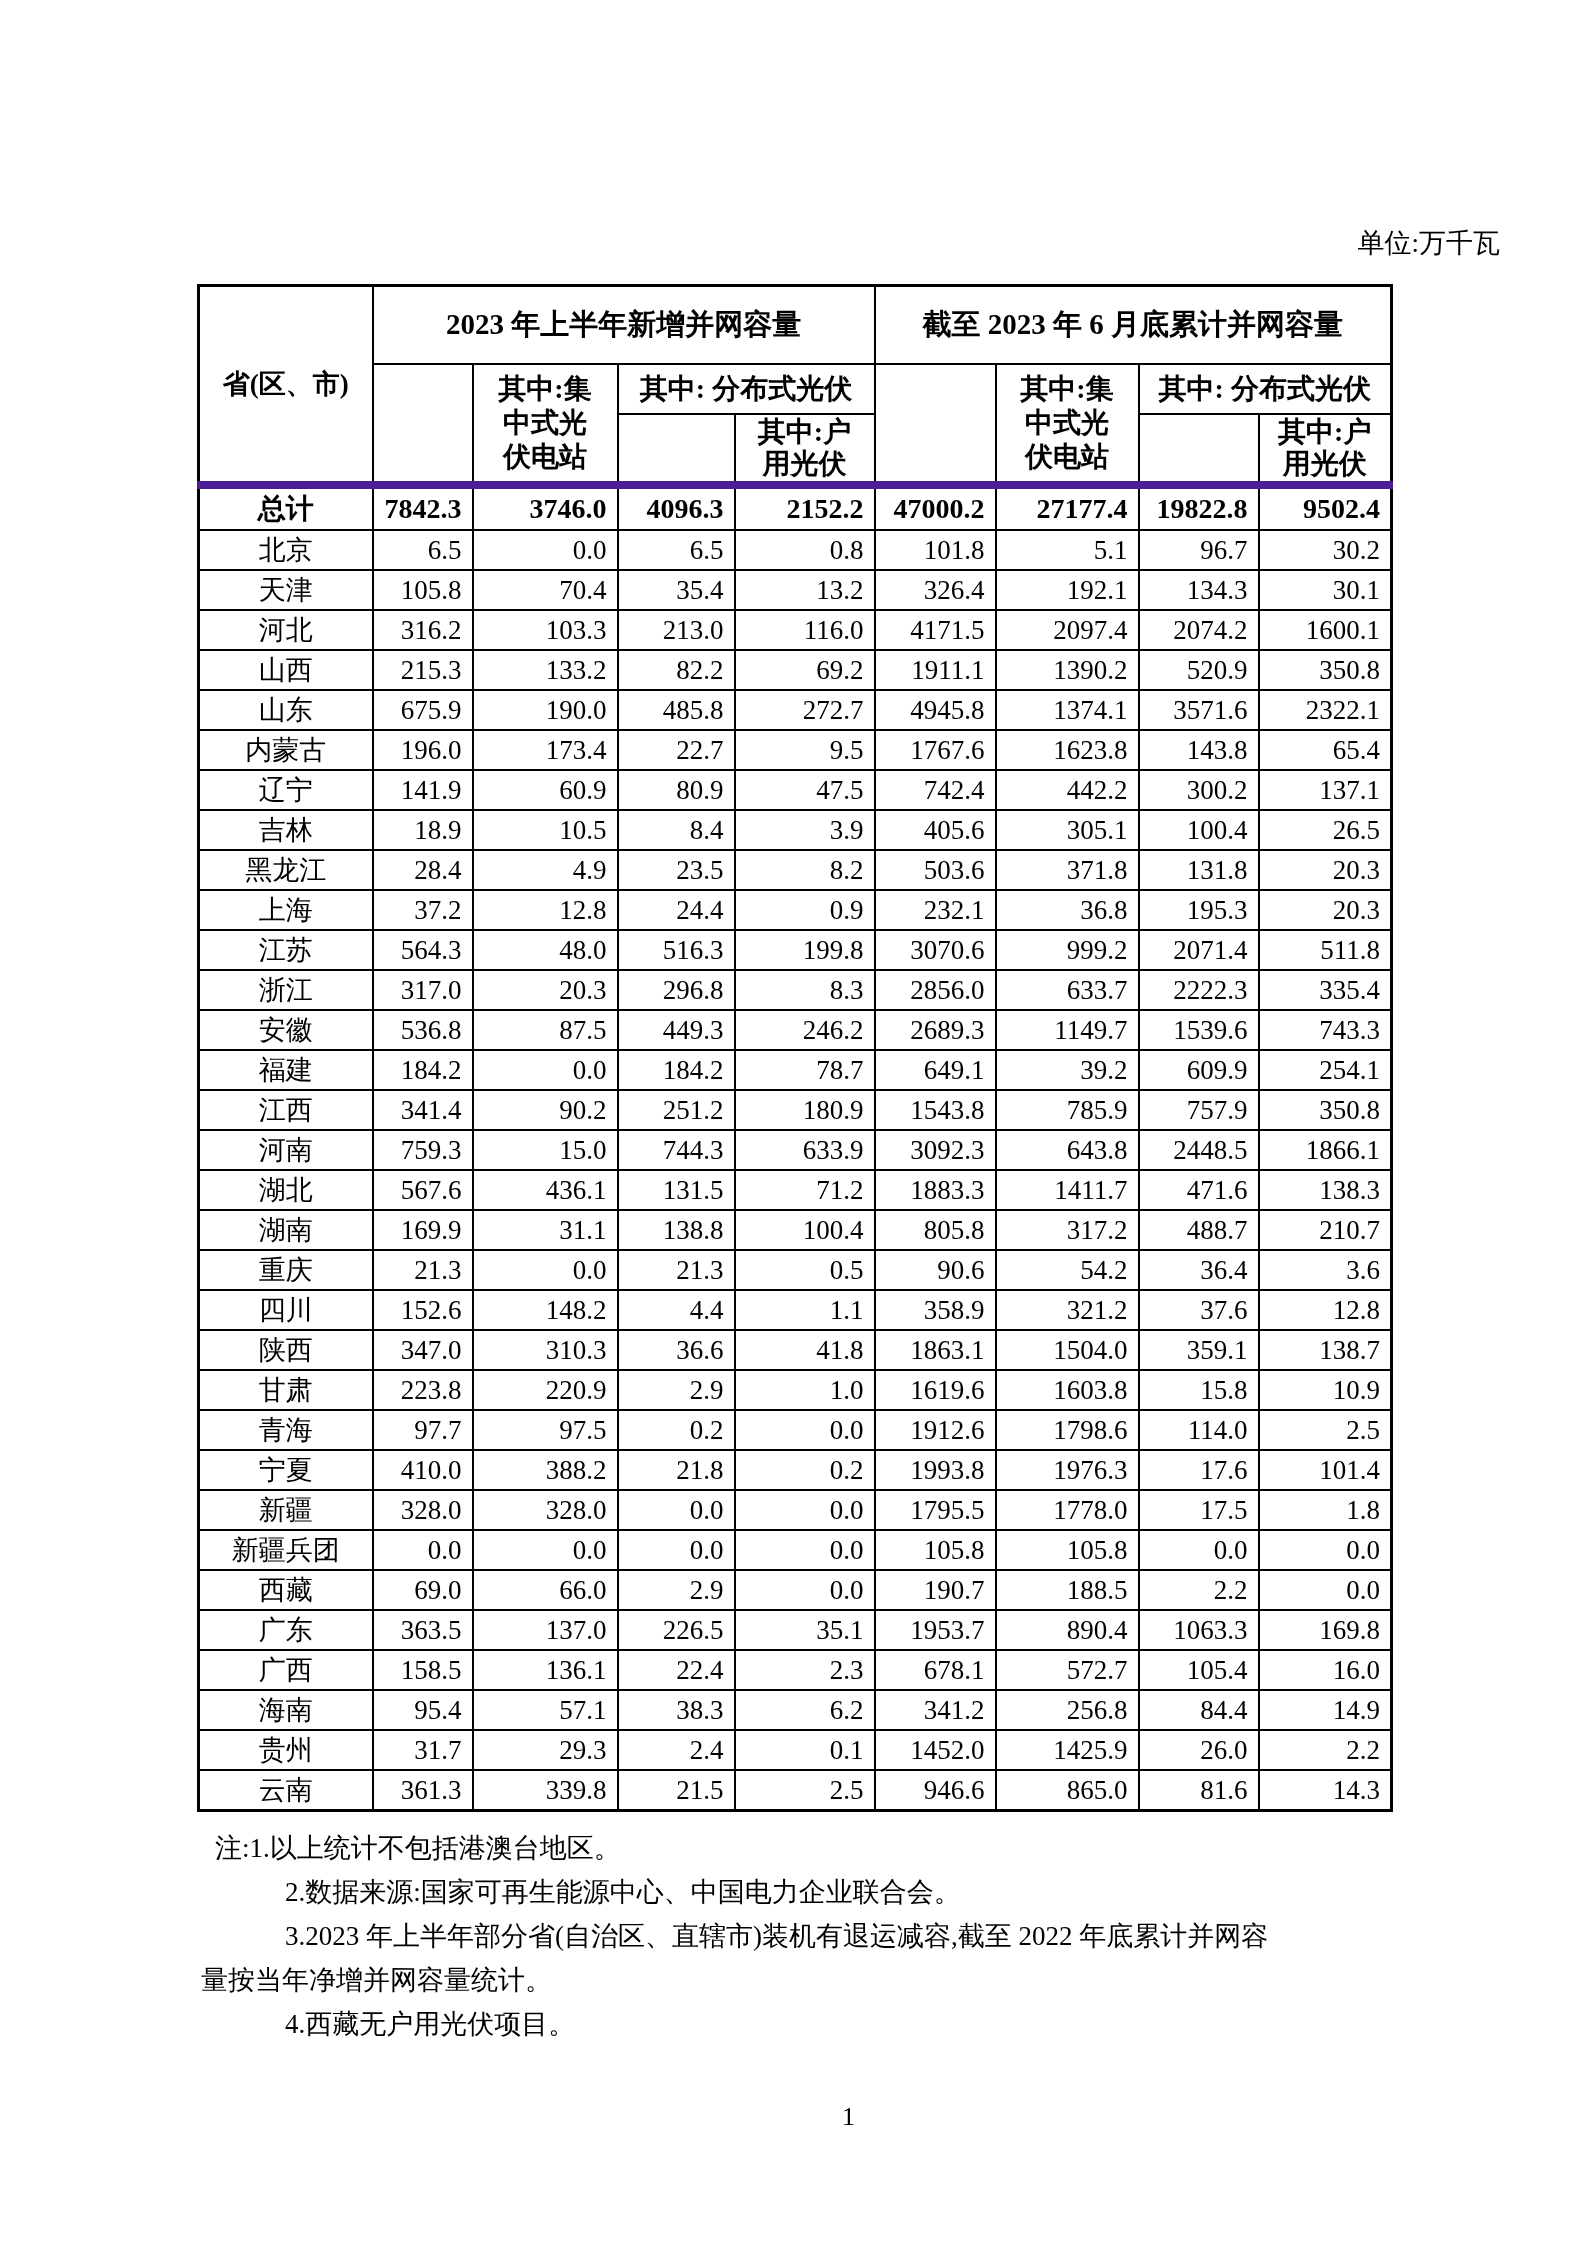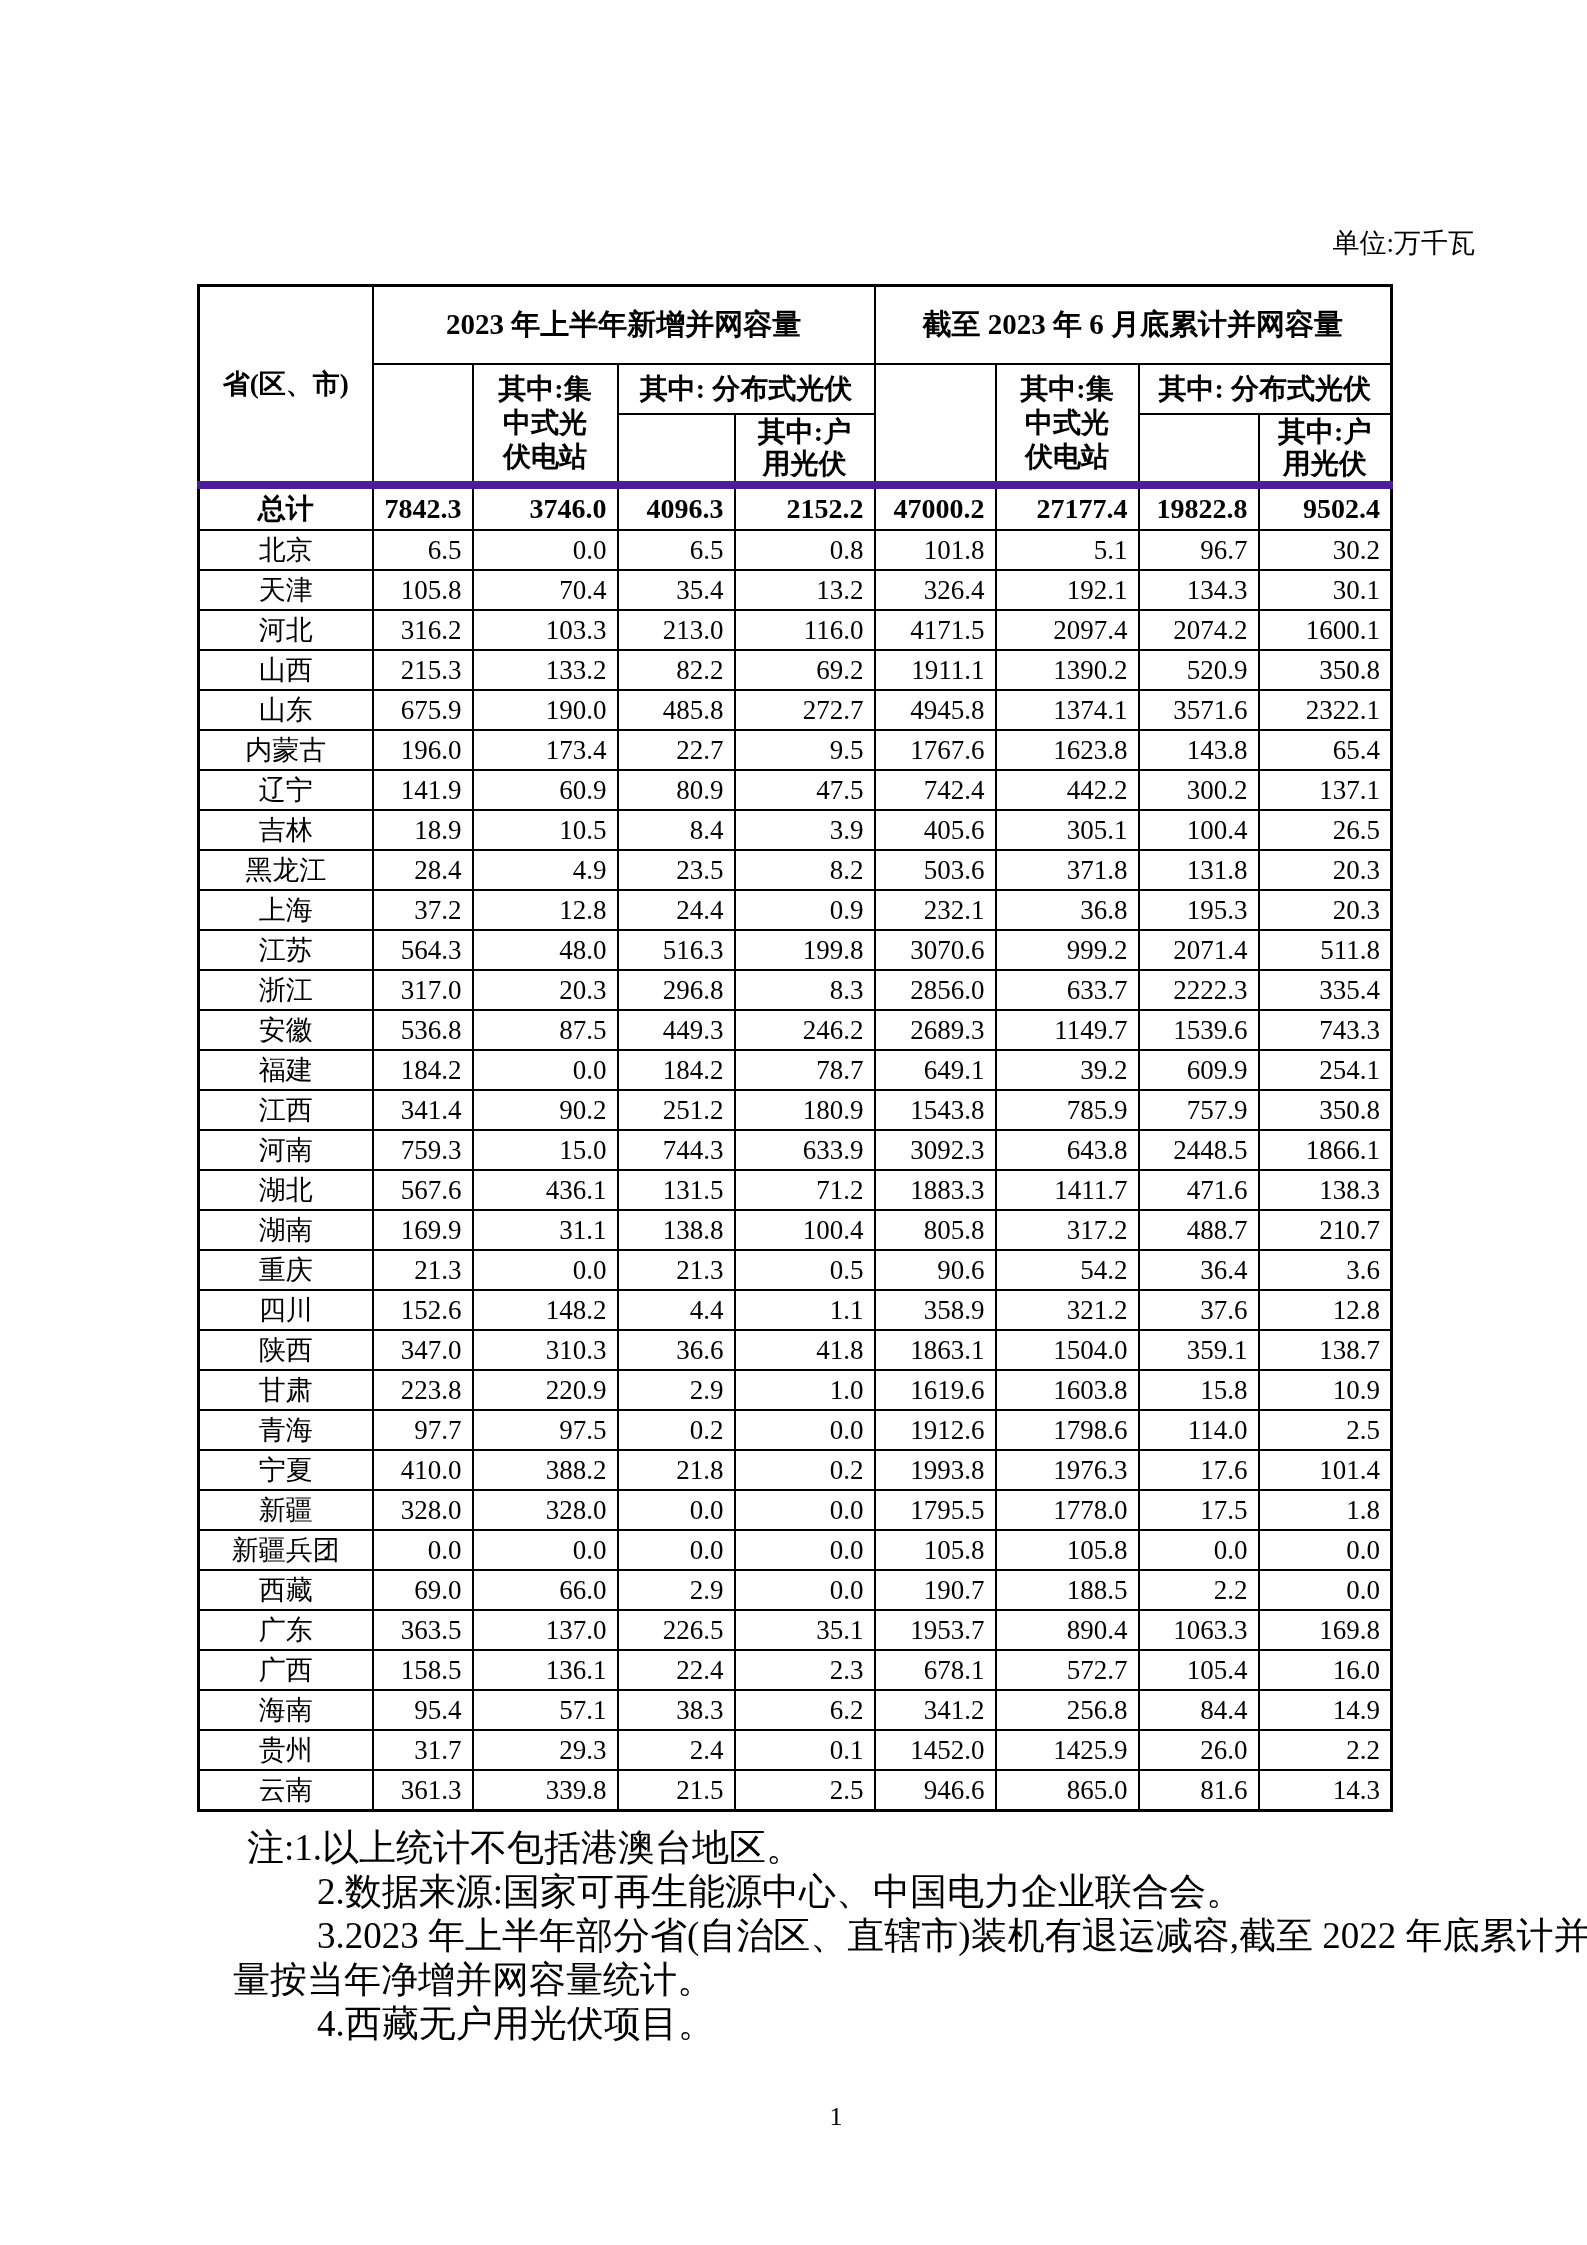--- a/index.html
+++ b/index.html
@@ -2,21 +2,21 @@
 <html><head>
 <meta charset="utf-8">
 <style>
   html,body{margin:0;padding:0;background:#ffffff;}
   body{
     width:1587px;height:2245px;
     font-family:"Liberation Serif","DejaVu Serif",serif;
     color:#000;
   }
   .page{position:relative;width:1587px;height:2245px;overflow:hidden;}
-  .content{padding:228px 112px 0 197px;}
+  .content{padding:228px 87px 0 197px;}
   .unit-line{
     text-align:right;font-size:27px;line-height:30px;margin-bottom:26px;
   }
   table.pv{
     border-collapse:collapse;table-layout:fixed;width:1193px;
     border:3px solid #000;
   }
   table.pv th, table.pv td{
     border:2px solid #000;
     vertical-align:middle;
@@ -46,21 +46,21 @@
   
   tr.data{height:40px;}
   tr.data td{font-size:27px;}
   td.prov{
     text-align:center;
     border-right:3px solid #000;
   }
   td.num{text-align:right;padding-right:10px;}
   tr.row-total td{font-weight:bold;border-top:8px solid #4c1d95;font-size:28px;}
   
-  .notes{margin-top:14px;font-size:37px;line-height:44px;white-space:nowrap;margin-left:32px;}
+  .notes{margin-top:14px;font-size:27px;line-height:44px;white-space:nowrap;}
   .note-line{white-space:nowrap;}
   .ind-a{padding-left:18px;}
   .ind-b{padding-left:88px;}
   .ind-0{padding-left:4px;}
   .pageno{
     margin-top:56px;text-align:center;font-size:26px;line-height:30px;
   }
 </style>
 </head>
 <body>

